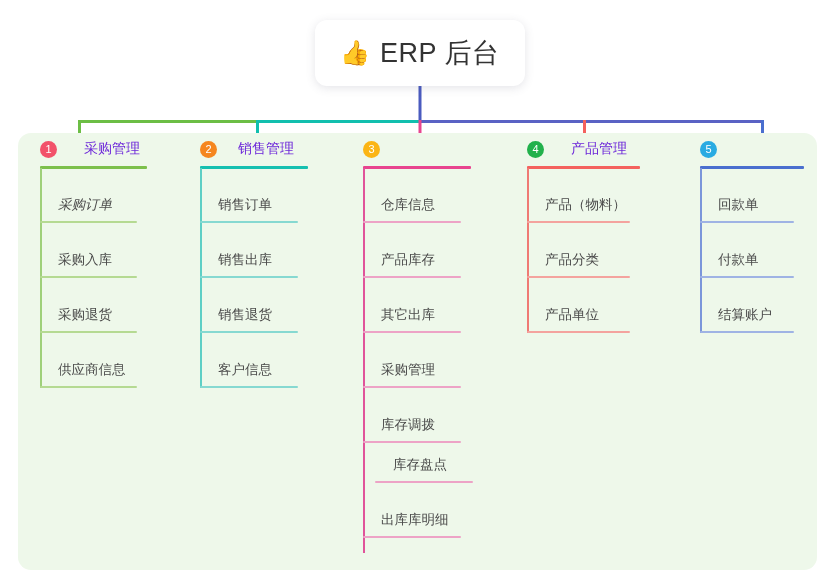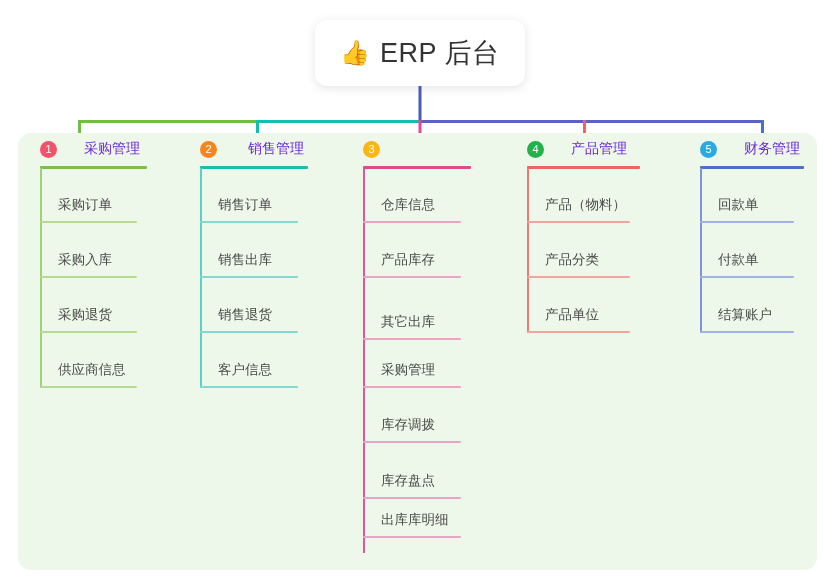--- a/index.html
+++ b/index.html
@@ -168,41 +168,41 @@
   <div class="panel"></div>
 
   <div id="columns">
       <div class="column" style="left: 40px; width: 126px;">
         <div class="col-header">
           <span class="badge" style="background: rgb(242, 82, 106); left: 0px;">1</span>
           <span class="col-title" style="margin-left: 22px;">采购管理</span>
         </div>
         <div class="header-rule" style="left: 0px; top: 33px; width: 107px; background: rgb(124, 192, 75);"></div>
         <div class="spine" style="left: 0px; top: 35px; height: 220px; background: rgb(159, 208, 122);"></div>
-        <div class="leaf" style="left: 0px; top: 35px; height: 55px; width: 97px;">
+        <div class="leaf" style="left: 0px; top: 35px; height: 55px; width: 97px; font-style: italic;">
           <span class="leaf-label">采购订单</span>
           <div class="leaf-rule" style="width: 97px; background: rgb(181, 218, 146);"></div>
         </div>
         <div class="leaf" style="left: 0px; top: 90px; height: 55px; width: 97px;">
           <span class="leaf-label">采购入库</span>
           <div class="leaf-rule" style="width: 97px; background: rgb(181, 218, 146);"></div>
         </div>
         <div class="leaf" style="left: 0px; top: 145px; height: 55px; width: 97px;">
           <span class="leaf-label">采购退货</span>
           <div class="leaf-rule" style="width: 97px; background: rgb(181, 218, 146);"></div>
         </div>
         <div class="leaf" style="left: 0px; top: 200px; height: 55px; width: 97px;">
           <span class="leaf-label">供应商信息</span>
           <div class="leaf-rule" style="width: 97px; background: rgb(181, 218, 146);"></div>
         </div>
       </div>
       <div class="column" style="left: 200px; width: 116px;">
         <div class="col-header">
           <span class="badge" style="background: rgb(245, 134, 31); left: 0px;">2</span>
-          <span class="col-title" style="margin-left: 26px;">销售管理</span>
+          <span class="col-title" style="margin-left: 16px;">销售管理</span>
         </div>
         <div class="header-rule" style="left: 0px; top: 33px; width: 108px; background: rgb(22, 192, 176);"></div>
         <div class="spine" style="left: 0px; top: 35px; height: 220px; background: rgb(94, 207, 197);"></div>
         <div class="leaf" style="left: 0px; top: 35px; height: 55px; width: 98px;">
           <span class="leaf-label">销售订单</span>
           <div class="leaf-rule" style="width: 98px; background: rgb(134, 217, 209);"></div>
         </div>
         <div class="leaf" style="left: 0px; top: 90px; height: 55px; width: 98px;">
           <span class="leaf-label">销售出库</span>
           <div class="leaf-rule" style="width: 98px; background: rgb(134, 217, 209);"></div>
@@ -223,33 +223,33 @@
         <div class="header-rule" style="left: 0px; top: 33px; width: 108px; background: rgb(232, 69, 143);"></div>
         <div class="spine" style="left: 0px; top: 35px; height: 385px; background: rgb(224, 84, 154);"></div>
         <div class="leaf" style="left: 0px; top: 35px; height: 55px; width: 98px;">
           <span class="leaf-label">仓库信息</span>
           <div class="leaf-rule" style="width: 98px; background: rgb(237, 163, 198);"></div>
         </div>
         <div class="leaf" style="left: 0px; top: 90px; height: 55px; width: 98px;">
           <span class="leaf-label">产品库存</span>
           <div class="leaf-rule" style="width: 98px; background: rgb(237, 163, 198);"></div>
         </div>
-        <div class="leaf" style="left: 0px; top: 145px; height: 62px; width: 98px; text-align: center;">
+        <div class="leaf" style="left: 0px; top: 145px; height: 55px; width: 98px; text-align: center;">
           <span class="leaf-label">其它出库</span>
           <div class="leaf-rule" style="width: 98px; background: rgb(237, 163, 198);"></div>
         </div>
         <div class="leaf" style="left: 0px; top: 200px; height: 55px; width: 98px;">
           <span class="leaf-label">采购管理</span>
           <div class="leaf-rule" style="width: 98px; background: rgb(237, 163, 198);"></div>
         </div>
         <div class="leaf" style="left: 0px; top: 255px; height: 55px; width: 98px;">
           <span class="leaf-label">库存调拨</span>
           <div class="leaf-rule" style="width: 98px; background: rgb(237, 163, 198);"></div>
         </div>
-        <div class="leaf" style="left: 0px; top: 310px; height: 40px; width: 98px; margin-top: 16px;">
+        <div class="leaf" style="left: 12px; top: 310px; height: 40px; width: 98px;">
           <span class="leaf-label">库存盘点</span>
           <div class="leaf-rule" style="width: 98px; background: rgb(237, 163, 198);"></div>
         </div>
         <div class="leaf" style="left: 0px; top: 365px; height: 40px; width: 98px;">
           <span class="leaf-label">出库库明细</span>
           <div class="leaf-rule" style="width: 98px; background: rgb(237, 163, 198);"></div>
         </div>
       </div>
       <div class="column" style="left: 527px; width: 118px;">
         <div class="col-header">
@@ -267,21 +267,20 @@
           <div class="leaf-rule" style="width: 103px; background: rgb(244, 163, 158);"></div>
         </div>
         <div class="leaf" style="left: 0px; top: 145px; height: 55px; width: 103px;">
           <span class="leaf-label">产品单位</span>
           <div class="leaf-rule" style="width: 103px; background: rgb(244, 163, 158);"></div>
         </div>
       </div>
       <div class="column" style="left: 700px; width: 108px;">
         <div class="col-header">
           <span class="badge" style="background: rgb(41, 171, 226); left: 0px;">5</span>
-          <span class="col-title" style="margin-left: 22px;">财务管理</span>
         </div>
         <div class="header-rule" style="left: 0px; top: 33px; width: 104px; background: rgb(74, 111, 207);"></div>
         <div class="spine" style="left: 0px; top: 35px; height: 165px; background: rgb(123, 150, 218);"></div>
         <div class="leaf" style="left: 0px; top: 35px; height: 55px; width: 94px;">
           <span class="leaf-label">回款单</span>
           <div class="leaf-rule" style="width: 94px; background: rgb(159, 179, 228);"></div>
         </div>
         <div class="leaf" style="left: 0px; top: 90px; height: 55px; width: 94px;">
           <span class="leaf-label">付款单</span>
           <div class="leaf-rule" style="width: 94px; background: rgb(159, 179, 228);"></div>

